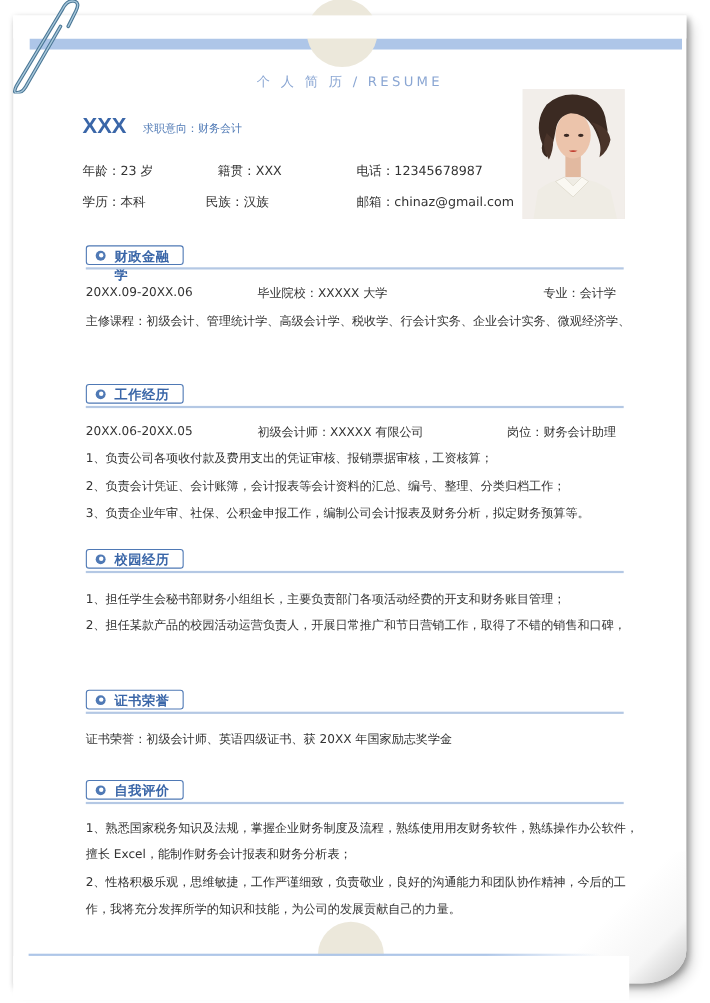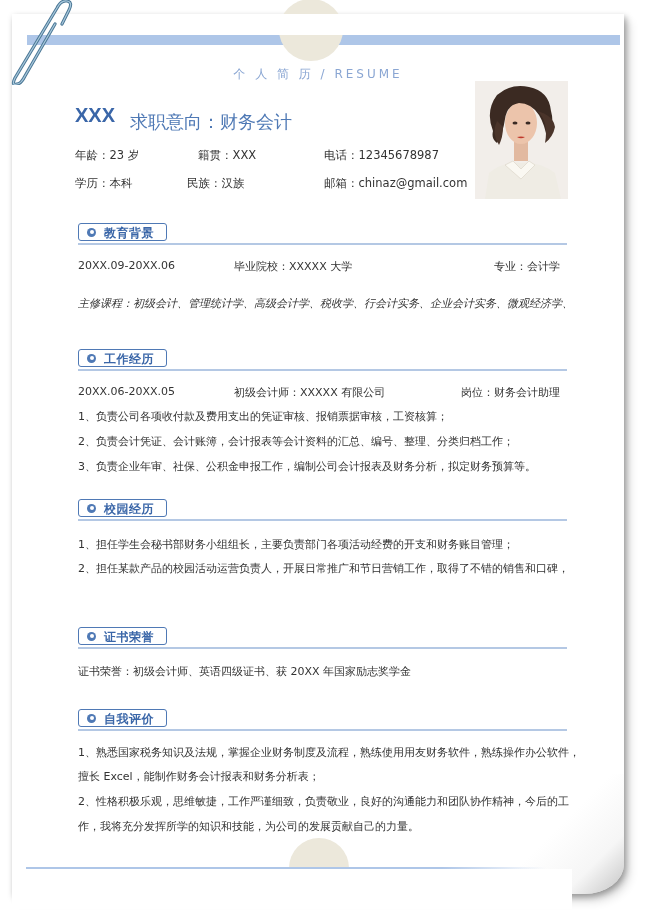--- a/index.html
+++ b/index.html
@@ -22,21 +22,21 @@
   .top-circle {
     position: absolute; left: 267px; top: -15px; width: 64px; height: 62px; border-radius: 50%;
     background: #ece8db; overflow: hidden;
   }
   .top-cover { position: absolute; left: 0; top: 0; width: 612px; height: 21px; background: #fff; }
   .title {
     position: absolute; left: 0; top: 52px; width: 612px; text-align: center;
     font-size: 12px; letter-spacing: 3px; color: #8aa6d3;
   }
   .name { position: absolute; left: 63px; top: 90px; font-size: 20px; font-weight: bold; color: #3a66a8; font-family: "Liberation Sans", sans-serif; }
-  .intent { position: absolute; left: 118px; top: 96px; font-size: 18px; color: #4f79b5; }
+  .intent { position: absolute; left: 118px; top: 96px; font-size: 10px; color: #4f79b5; }
   .info { position: absolute; font-size: 11.5px; color: #333; white-space: nowrap; }
   .photo {
     position: absolute; left: 463px; top: 67px; width: 93px; height: 118px; overflow: hidden;
     background: linear-gradient(180deg, #f4f1ee 0%, #ece6df 100%);
   }
   .section-head { position: absolute; left: 66px; width: 489px; height: 22px; }
   .section-tag {
     position: absolute; left: 0; top: 0; width: 89px; height: 18px; border: 1.5px solid #4f79b5;
     border-radius: 3px; background: #fff; box-sizing: border-box;
   }
@@ -96,30 +96,30 @@
       <path d="M22 40 Q16 52 24 64 Q28 56 28 46 Z" fill="#4a342a"></path>
       <ellipse cx="40" cy="42" rx="2.5" ry="1.5" fill="#3a2a24"></ellipse>
       <ellipse cx="53" cy="42" rx="2.5" ry="1.5" fill="#3a2a24"></ellipse>
       <path d="M42 56 Q46 58.5 50 56 Q46 55 42 56 Z" fill="#c0392b"></path>
     </svg>
   </div>
 
   <div class="section-head" style="top:209px;">
     <div class="section-tag">
       <span class="dot"></span>
-      <span class="label">教育背景</span>
+      <span class="label">财政金融学</span>
     </div>
     <div class="section-rule"></div>
   </div>
   <div class="row3" style="top:245px;">
     <span style="left:0;">20XX.09-20XX.06</span>
     <span style="left:156px;">毕业院校：XXXXX 大学</span>
     <span style="right:0;">专业：会计学</span>
   </div>
-  <div class="line" style="top:282px;font-style:italic;">主修课程：初级会计、管理统计学、高级会计学、税收学、行会计实务、企业会计实务、微观经济学、</div>
+  <div class="line" style="top:270px;">主修课程：初级会计、管理统计学、高级会计学、税收学、行会计实务、企业会计实务、微观经济学、</div>
 
   <div class="section-head" style="top:335px;">
     <div class="section-tag">
       <span class="dot"></span>
       <span class="label">工作经历</span>
     </div>
     <div class="section-rule"></div>
   </div>
   <div class="row3" style="top:371px;">
     <span style="left:0;">20XX.06-20XX.05</span>

